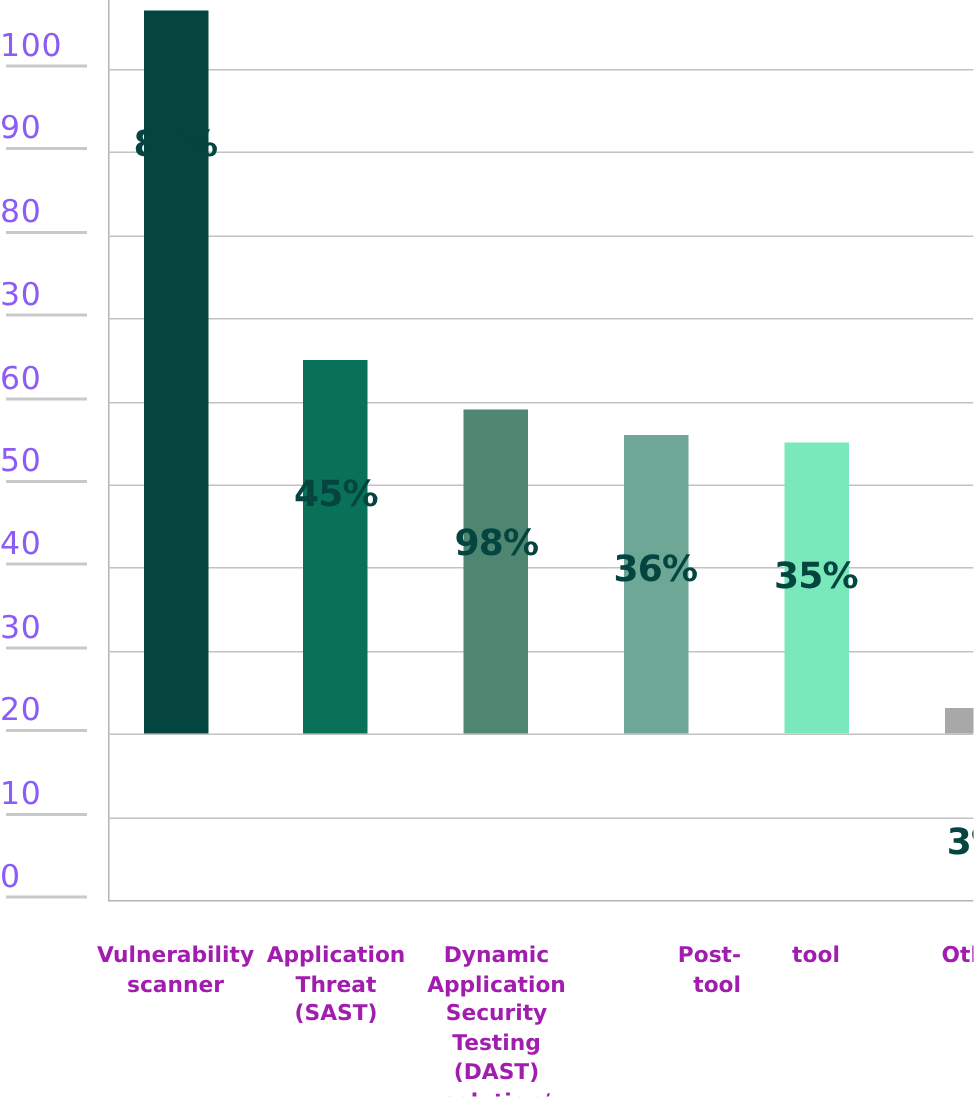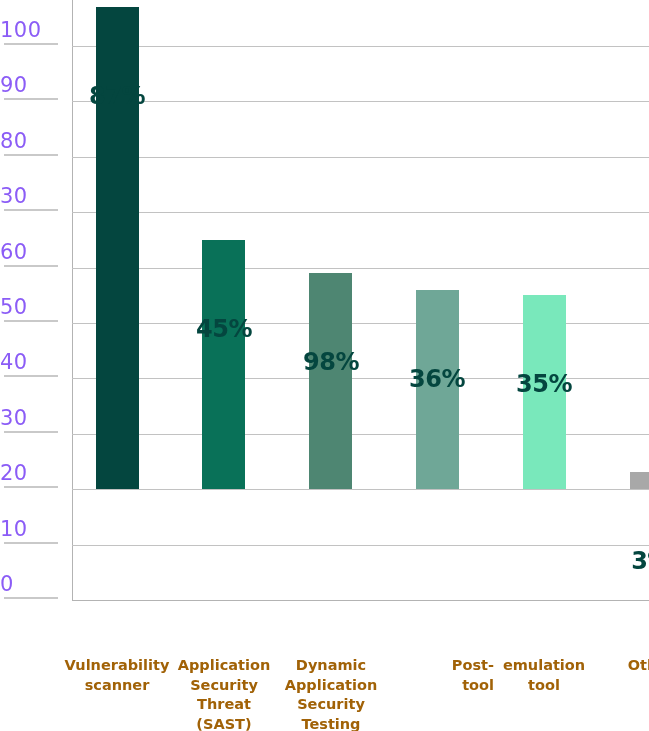--- a/index.html
+++ b/index.html
@@ -91,26 +91,25 @@
     position: absolute;
     left: 0;
     top: 628px;
     width: 649px;
     height: 103px;
   }
   .cat-label {
     position: absolute;
     top: 0;
     text-align: center;
-    color: #a16207;
+    color: #a21caf;
     font-size: 14.5px;
     font-weight: bold;
     line-height: 19.5px;
     font-family: "DejaVu Sans", sans-serif;
-    margin-top: 28px;
   }
 </style>
 </head>
 <body>
 
 <div id="chart-root">
 
   <div class="plot-area">
     <div class="y-axis-line"></div>
     <div id="gridlines">
@@ -166,37 +165,35 @@
       </div>
   </div>
 
   <div class="cat-labels" id="cat-labels">
       <div class="cat-label" style="left: 64px; width: 106px;">
         <div>Vulnerability</div>
         <div>scanner</div>
       </div>
       <div class="cat-label" style="left: 171px; width: 106px;">
         <div>Application</div>
-        <div>Security</div>
         <div>Threat</div>
         <div>(SAST)</div>
       </div>
       <div class="cat-label" style="left: 278px; width: 106px;">
         <div>Dynamic</div>
         <div>Application</div>
         <div>Security Testing</div>
         <div>(DAST)</div>
         <div>solution/</div>
       </div>
       <div class="cat-label" style="left: 388px; width: 106px; text-align: right;">
         <div>Post-</div>
         <div>tool</div>
       </div>
       <div class="cat-label" style="left: 491px; width: 106px;">
-        <div>emulation</div>
         <div>tool</div>
       </div>
       <div class="cat-label" style="left: 598px; width: 106px;">
         <div>Other</div>
       </div>
     </div>
 
 </div>
 
 </body></html>

